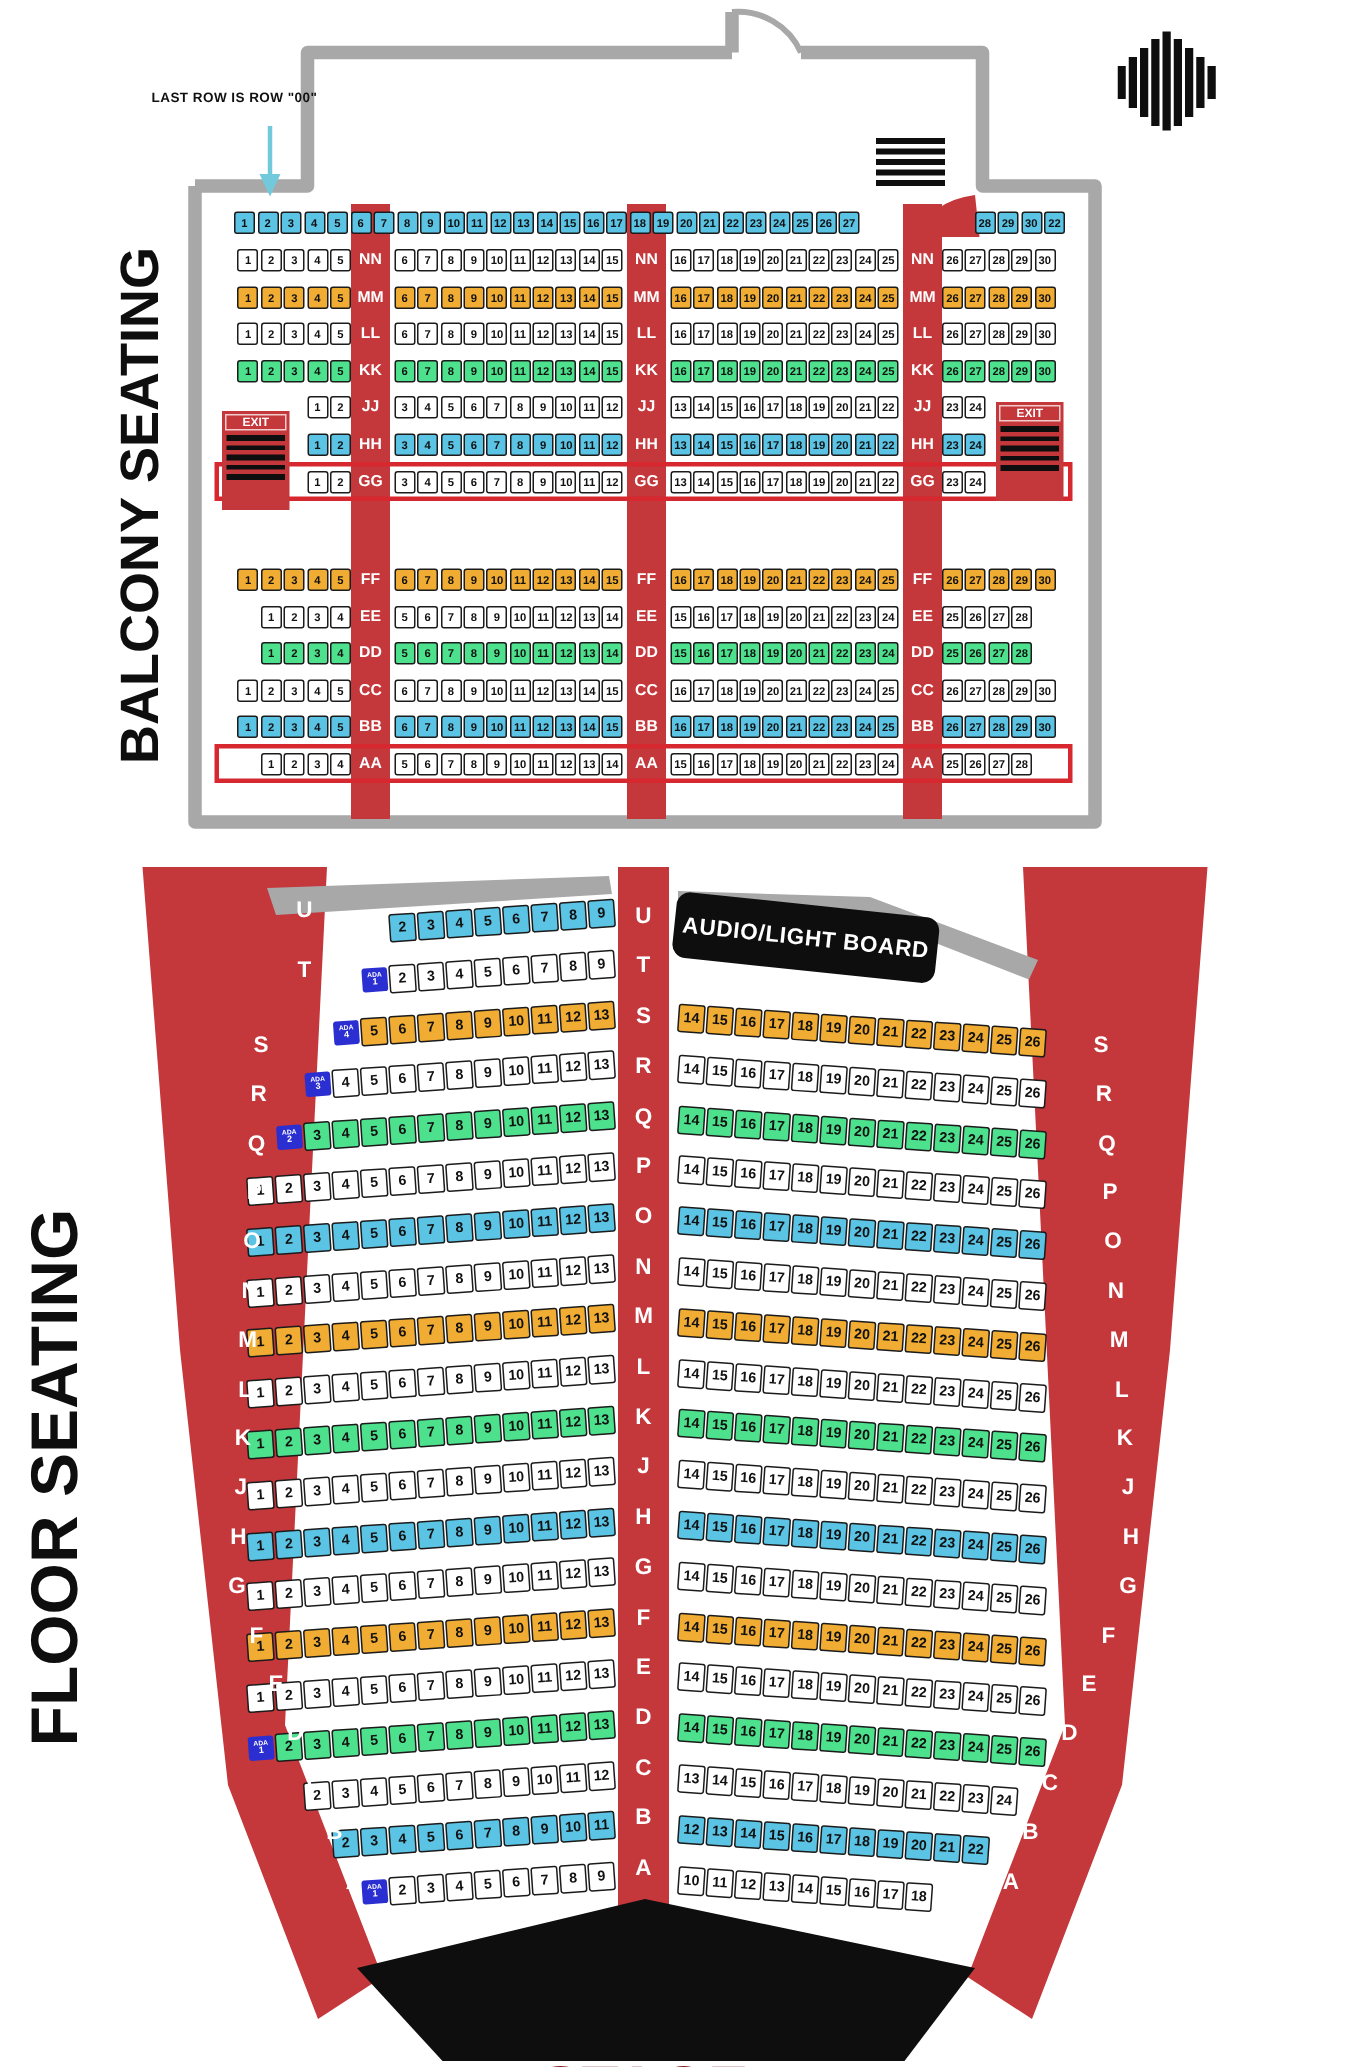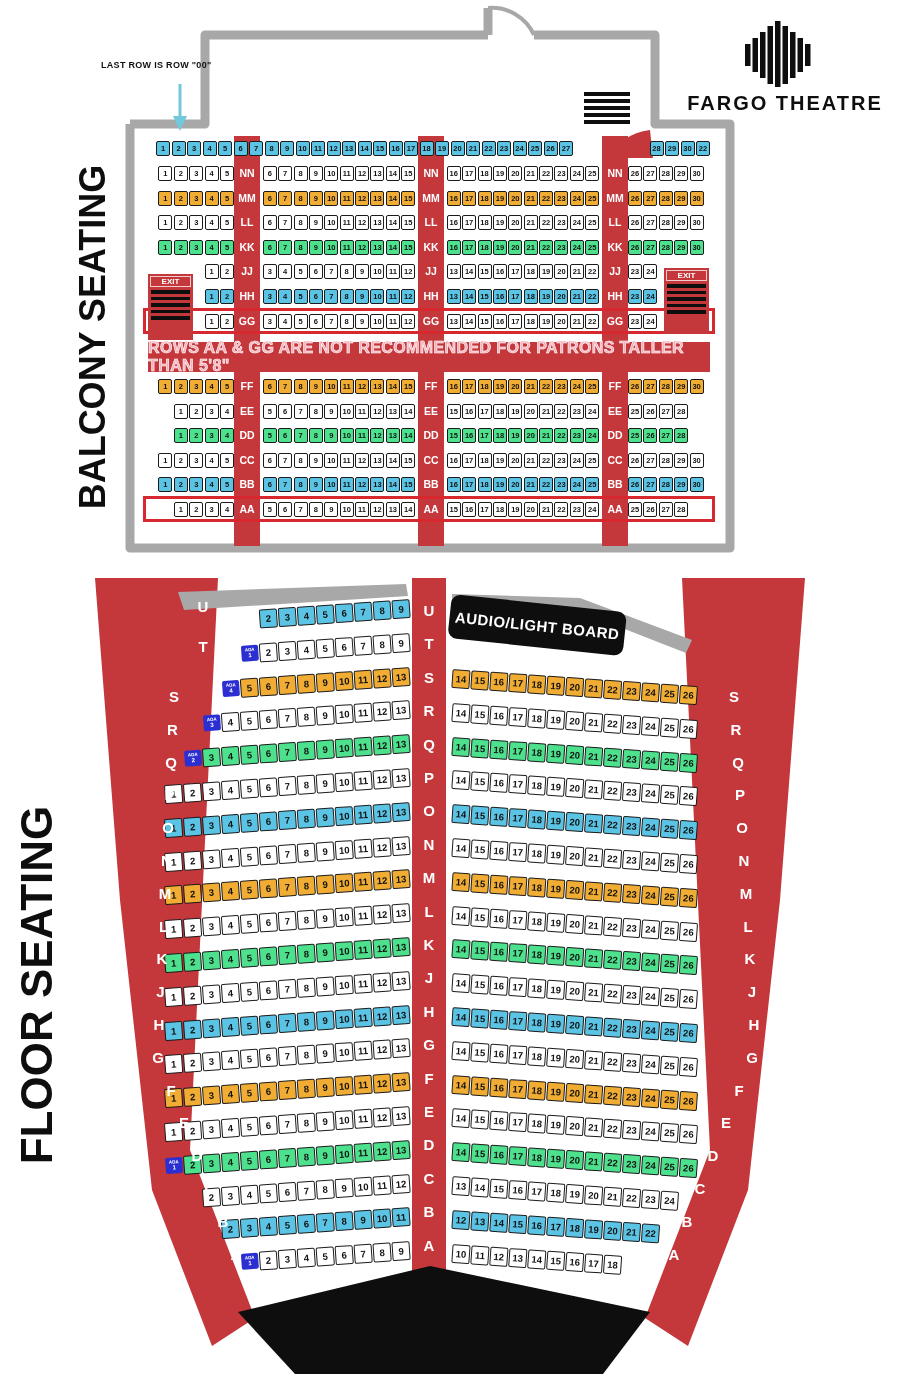--- a/index.html
+++ b/index.html
@@ -99,23 +99,21 @@
         <rect x="7.5" y="18" width="5.5" height="34"></rect>
       <rect x="15" y="12" width="5.5" height="46"></rect>
         <rect x="22.5" y="6" width="5.5" height="58"></rect>
       <rect x="30" y="1" width="5.5" height="66"></rect>
         <rect x="37.5" y="6" width="5.5" height="58"></rect>
       <rect x="45" y="12" width="5.5" height="46"></rect>
         <rect x="52.5" y="18" width="5.5" height="34"></rect>
       <rect x="60" y="24" width="5.5" height="22"></rect>
     </g>
   </svg>
-  <div class="logo-text">FARGO THEATRE</div>
 
-  <div class="banner">ROWS AA &amp; GG ARE NOT RECOMMENDED FOR PATRONS TALLER THAN 5'8"</div>
   <div class="exit" style="left:148px;top:274px;height:66px">
     <div class="exit-label">EXIT</div>
     <div class="stripe"></div>
     <div class="stripe"></div>
     <div class="stripe"></div>
     <div class="stripe"></div>
     <div class="stripe"></div>
   </div>
   <div class="exit" style="left:664px;top:268px;height:66px">
     <div class="exit-label">EXIT</div>

